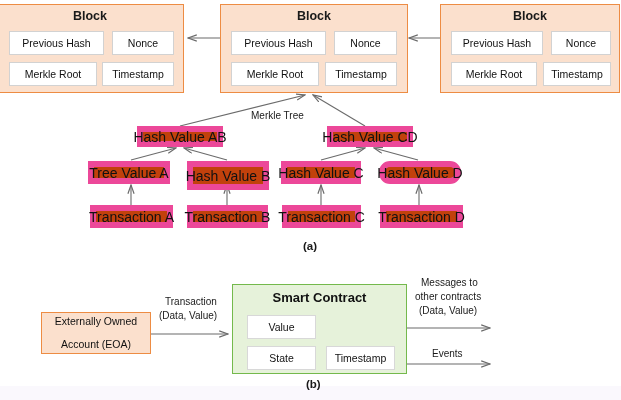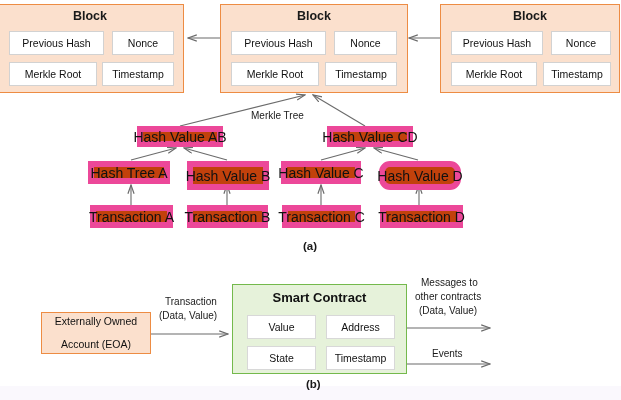--- a/index.html
+++ b/index.html
@@ -205,44 +205,43 @@
     <div class="field" style="left:110px; top:26px; width:60px; height:24px;">Nonce</div>
     <div class="field" style="left:10px; top:57px; width:86px; height:24px;">Merkle Root</div>
     <div class="field" style="left:102px; top:57px; width:68px; height:24px;">Timestamp</div>
   </div>
 
   <div class="lbl" style="left:251px; top:110px;">Merkle Tree</div>
 
   <div class="hbox" style="left:137px; top:126px; width:86px; height:21px;">Hash Value AB</div>
   <div class="hbox" style="left:327px; top:126px; width:86px; height:21px;">Hash Value CD</div>
 
-  <div class="hbox" style="left:88px; top:161px; width:82px; height:23px;">Hash Tree A</div>
+  <div class="hbox" style="left:88px; top:161px; width:82px; height:23px;">Tree Value A</div>
   <div class="hbox" style="left:187px; top:161px; width:82px; height:29px;text-align:right;">Hash Value B</div>
   <div class="hbox" style="left:281px; top:161px; width:80px; height:23px;">Hash Value C</div>
-  <div class="hbox" style="left:379px; top:161px; width:82px; height:29px;border-radius:11px;">Hash Value D</div>
+  <div class="hbox" style="left:379px; top:161px; width:82px; height:23px;border-radius:11px;">Hash Value D</div>
 
   <div class="hbox" style="left:90px; top:205px; width:83px; height:23px;">Transaction A</div>
   <div class="hbox" style="left:187px; top:205px; width:81px; height:23px;">Transaction B</div>
   <div class="hbox" style="left:282px; top:205px; width:79px; height:23px;">Transaction C</div>
   <div class="hbox" style="left:380px; top:205px; width:83px; height:23px;">Transaction D</div>
 
   <div class="caption" style="left:303px; top:240px;">(a)</div>
 
   <div class="eoa" style="left:41px; top:312px; width:110px; height:42px;gap:6px;">
     <span>Externally Owned</span>
     <span>Account (EOA)</span>
   </div>
 
   <div class="lbl" style="left:165px; top:296px;">Transaction</div>
   <div class="lbl" style="left:159px; top:310px;">(Data, Value)</div>
 
   <div class="contract" style="left:232px; top:284px; width:175px; height:90px;">
     <div class="contract-title">Smart Contract</div>
     <div class="cfield" style="left:14px; top:30px; width:69px; height:24px;">Value</div>
-    <div class="cfield" style="left:93px; top:30px; width:69px; height:24px;">Address</div>
     <div class="cfield" style="left:14px; top:61px; width:69px; height:24px;">State</div>
     <div class="cfield" style="left:93px; top:61px; width:69px; height:24px;">Timestamp</div>
   </div>
 
   <div class="lbl" style="left:421px; top:277px;">Messages to</div>
   <div class="lbl" style="left:415px; top:291px;">other contracts</div>
   <div class="lbl" style="left:419px; top:305px;">(Data, Value)</div>
 
   <div class="lbl" style="left:432px; top:348px;">Events</div>
 

